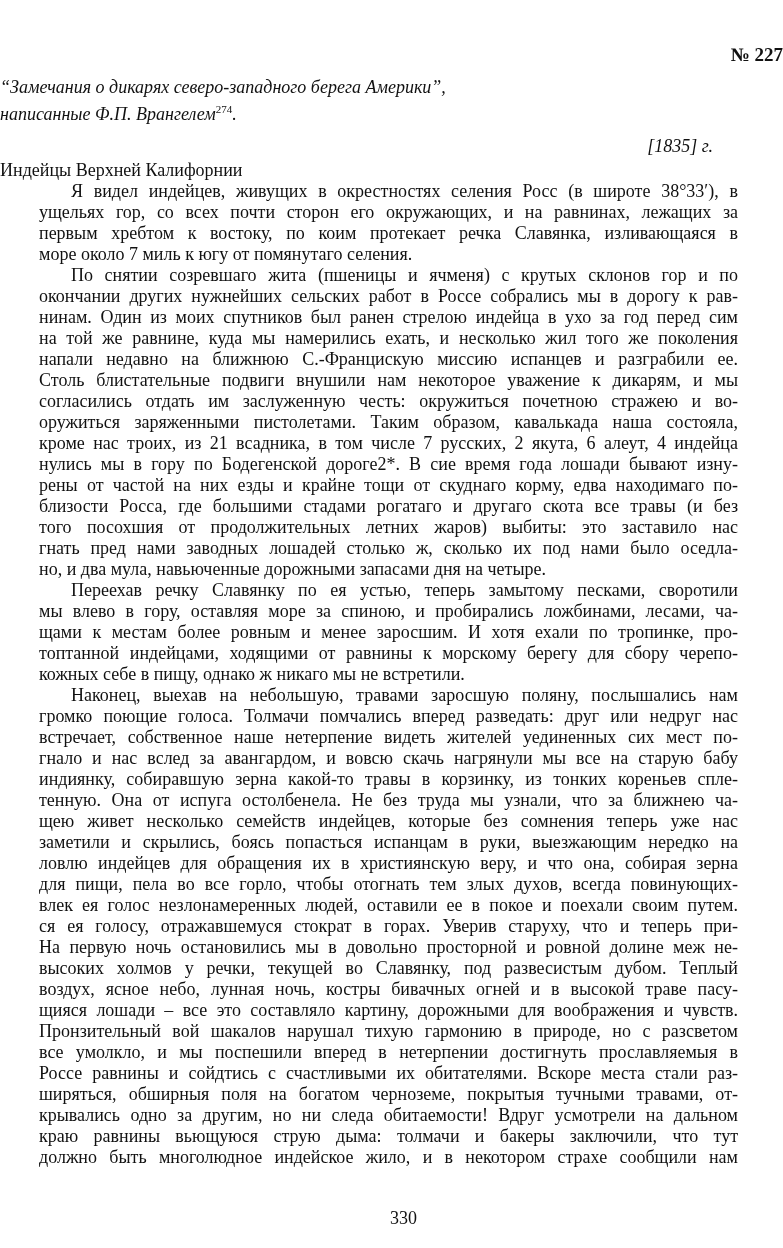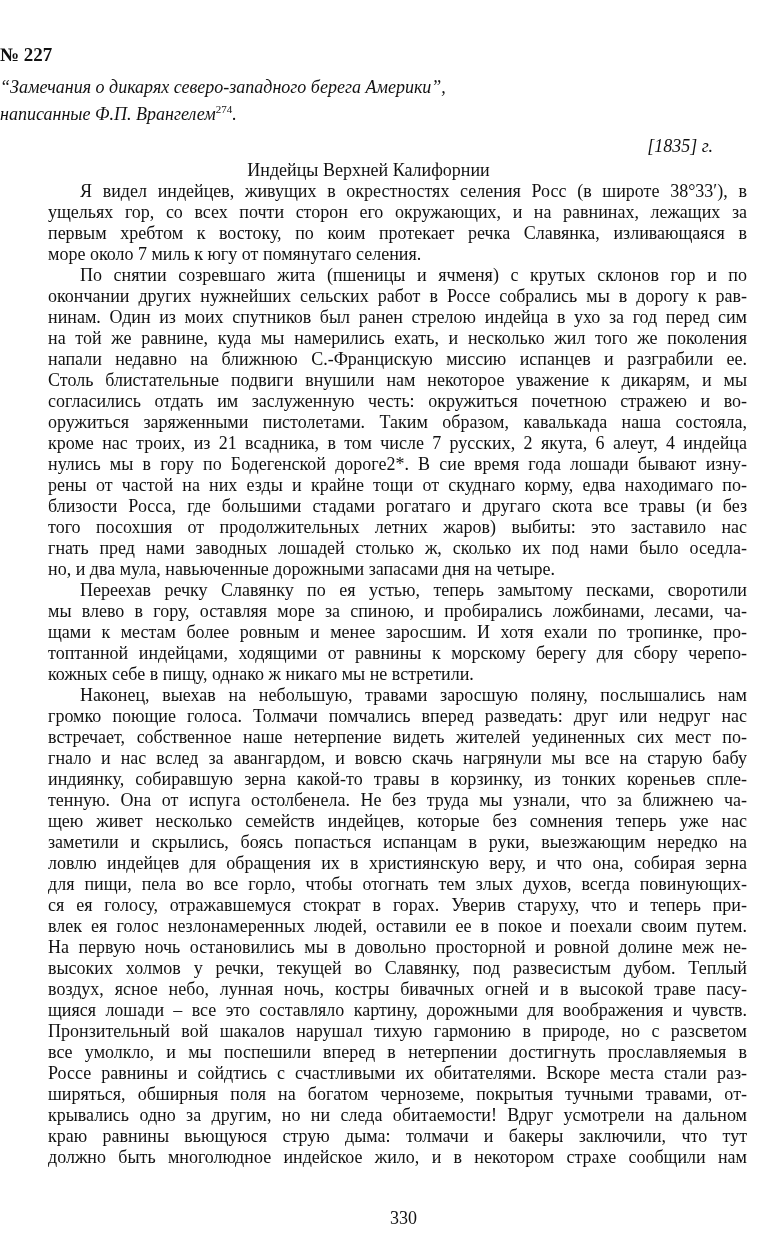--- a/index.html
+++ b/index.html
@@ -1,26 +1,26 @@
 <!DOCTYPE html>
 <html><head>
 <meta charset="utf-8">
 <style>
   html, body { margin:0; padding:0; background:#ffffff; }
   body { width:783px; height:1248px; position:relative; overflow:hidden;
          font-family:"Liberation Serif", "DejaVu Serif", serif; color:#111; }
   .page { position:absolute; left:0; top:0; width:783px; height:1248px; }
-  .num { position:absolute; top:44px; left:0; width:783px; text-align:left;
+  .num { position:absolute; top:44px; left:0; width:783px; text-align:right;
          font-weight:bold; font-size:19px; }
   .title { position:absolute; top:76px; left:0; width:783px; text-align:left;
            font-style:italic; font-size:18px; line-height:22px; }
   .title sup { font-size:11px; font-style:normal; }
   .date { position:absolute; top:136px; right:70px; font-style:italic; font-size:18px; }
-  .subhead { position:absolute; top:160px; left:0; width:737px; text-align:center; font-size:18px; }
-  .body { position:absolute; top:181px; left:48px; width:699px; font-size:18px; line-height:21px; }
+  .subhead { position:absolute; top:160px; left:0; width:737px; font-size:18px; }
+  .body { position:absolute; top:181px; left:39px; width:699px; font-size:18px; line-height:21px; }
   .line { display:block; text-align:justify; text-align-last:justify; white-space:nowrap; height:21px; overflow:visible; }
   .line.last { text-align-last:left; }
   .line.indent { padding-left:32px; }
   .pageno { position:absolute; top:1208px; left:0; width:783px; text-align:center; font-size:18px;margin-left:12px; }
 </style>
 </head>
 <body>
 
 <div class="page">
   <div class="num">№ 227</div>
@@ -58,22 +58,22 @@
       <span class="line indent">Наконец, выехав на небольшую, травами заросшую поляну, послышались нам</span>
       <span class="line">громко поющие голоса. Толмачи помчались вперед разведать: друг или недруг нас</span>
       <span class="line">встречает, собственное наше нетерпение видеть жителей уединенных сих мест по-</span>
       <span class="line">гнало и нас вслед за авангардом, и вовсю скачь нагрянули мы все на старую бабу</span>
       <span class="line">индиянку, собиравшую зерна какой-то травы в корзинку, из тонких кореньев спле-</span>
       <span class="line">тенную. Она от испуга остолбенела. Не без труда мы узнали, что за ближнею ча-</span>
       <span class="line">щею живет несколько семейств индейцев, которые без сомнения теперь уже нас</span>
       <span class="line">заметили и скрылись, боясь попасться испанцам в руки, выезжающим нередко на</span>
       <span class="line">ловлю индейцев для обращения их в християнскую веру, и что она, собирая зерна</span>
       <span class="line">для пищи, пела во все горло, чтобы отогнать тем злых духов, всегда повинующих-</span>
+      <span class="line">влек ея голос незлонамеренных людей, оставили ее в покое и поехали своим путем.</span>
       <span class="line">ся ея голосу, отражавшемуся стократ в горах. Уверив старуху, что и теперь при-</span>
-      <span class="line">влек ея голос незлонамеренных людей, оставили ее в покое и поехали своим путем.</span>
       <span class="line">На первую ночь остановились мы в довольно просторной и ровной долине меж не-</span>
       <span class="line">высоких холмов у речки, текущей во Славянку, под развесистым дубом. Теплый</span>
       <span class="line">воздух, ясное небо, лунная ночь, костры бивачных огней и в высокой траве пасу-</span>
       <span class="line">щияся лошади – все это составляло картину, дорожными для воображения и чувств.</span>
       <span class="line">Пронзительный вой шакалов нарушал тихую гармонию в природе, но с разсветом</span>
       <span class="line">все умолкло, и мы поспешили вперед в нетерпении достигнуть прославляемыя в</span>
       <span class="line">Россе равнины и сойдтись с счастливыми их обитателями. Вскоре места стали раз-</span>
       <span class="line">ширяться, обширныя поля на богатом черноземе, покрытыя тучными травами, от-</span>
       <span class="line">крывались одно за другим, но ни следа обитаемости! Вдруг усмотрели на дальном</span>
       <span class="line">краю равнины вьющуюся струю дыма: толмачи и бакеры заключили, что тут</span>

